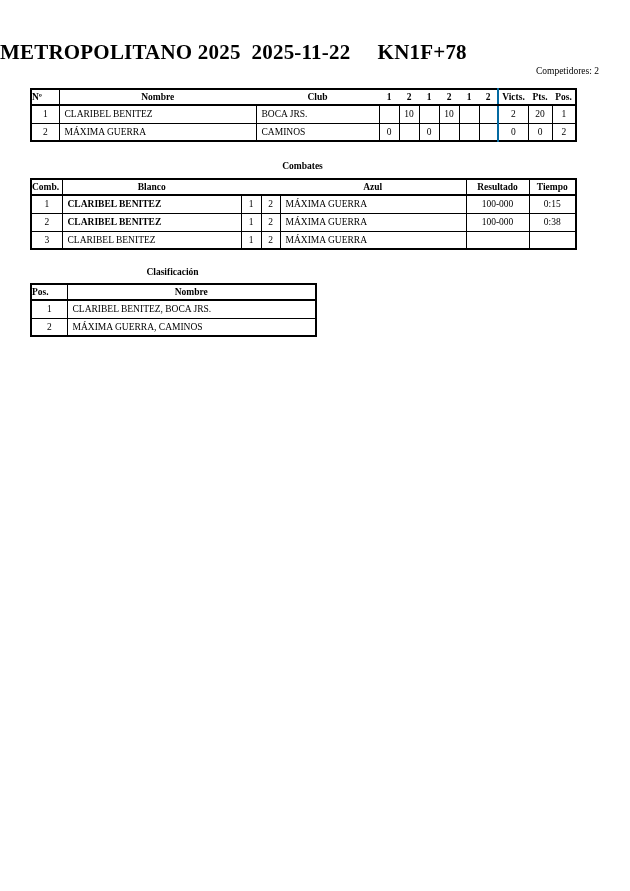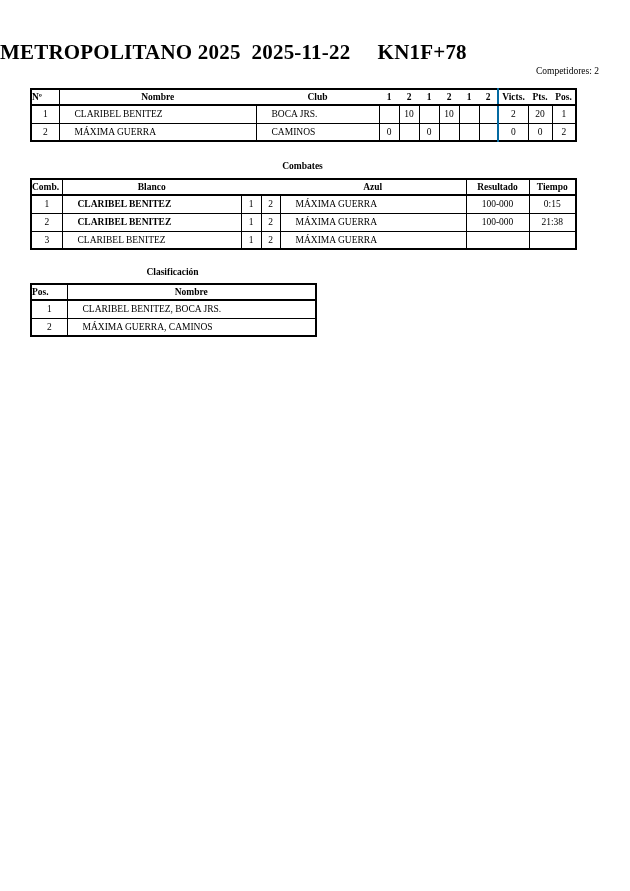--- a/index.html
+++ b/index.html
@@ -21,21 +21,21 @@
           background:#fff; font-size:9.5px; }
   .t-competidores { top:88px;  left:30px; width:545px; border:2px solid #000; }
   .t-combates     { top:178px; left:30px; width:545px; border:2px solid #000; }
   .t-clasificacion{ top:283px; left:30px; width:285px; border:2px solid #000; }
 
   th, td { border:1px solid #000; overflow:hidden; white-space:nowrap;
            vertical-align:middle; font-weight:normal; text-align:center; }
   th { height:16px; font-weight:bold; border-bottom:2px solid #000; }
   td { height:18px; }
 
-  .al { text-align:left; padding-left:15px; }
+  .al { text-align:left; padding-left:5px; }
   .hpad { text-align:left; }
   .hs { border-right:hidden; }           
   .thickl { border-left:2px solid #0369a1; }
   .win { font-weight:bold; }
 </style>
 </head>
 <body>
 
 <div class="page">
 
@@ -136,21 +136,21 @@
       <td>100-000</td>
       <td>0:15</td>
     </tr>
     <tr>
       <td>2</td>
       <td class="al win">CLARIBEL BENITEZ</td>
       <td>1</td>
       <td>2</td>
       <td class="al">MÁXIMA GUERRA</td>
       <td>100-000</td>
-      <td>21:38</td>
+      <td>0:38</td>
     </tr>
     <tr>
       <td>3</td>
       <td class="al">CLARIBEL BENITEZ</td>
       <td>1</td>
       <td>2</td>
       <td class="al">MÁXIMA GUERRA</td>
       <td></td>
       <td></td>
     </tr>

